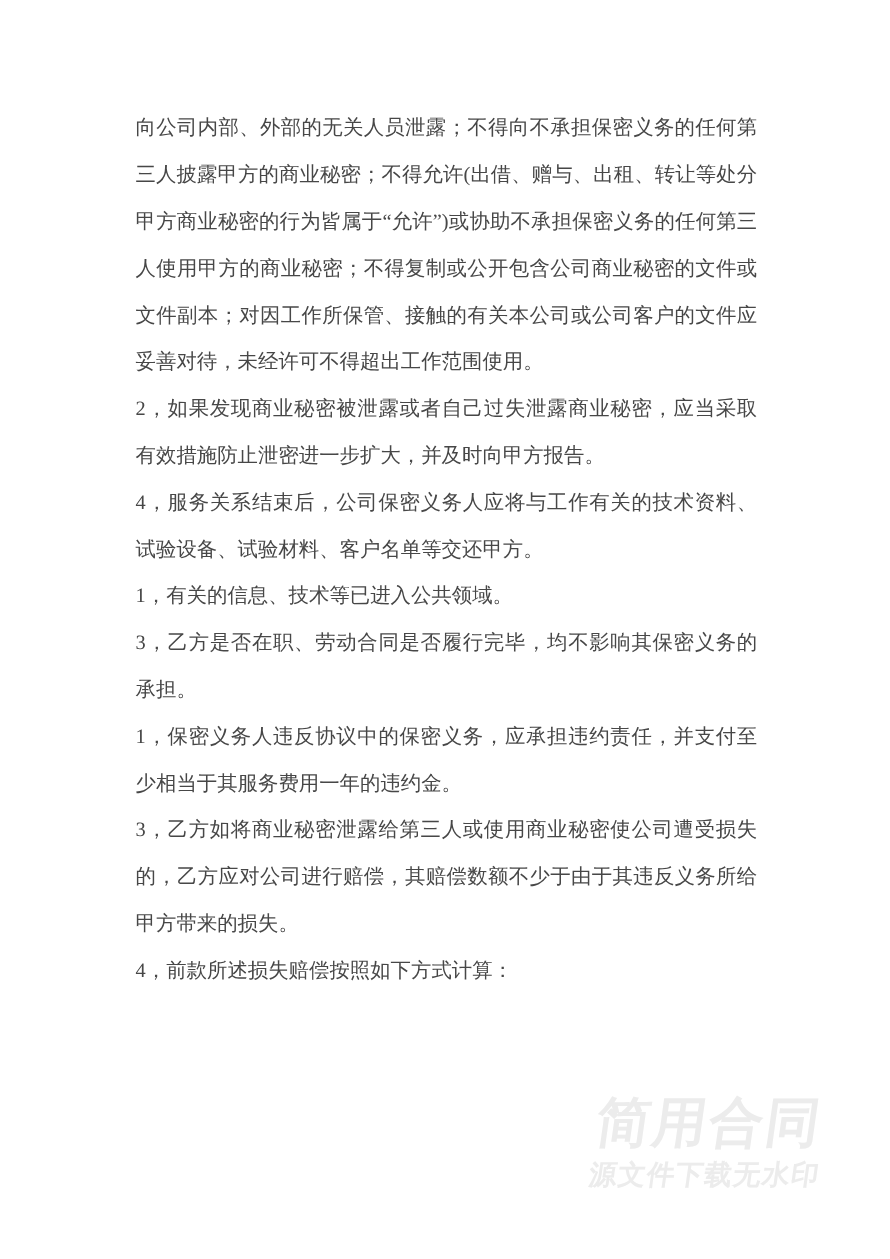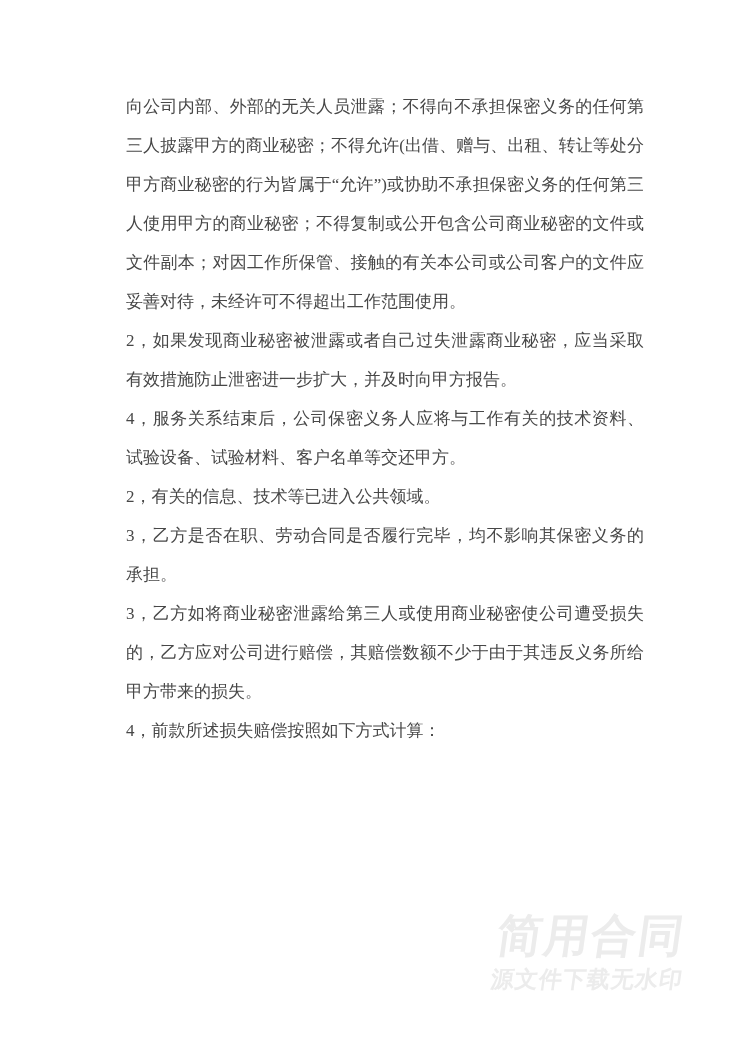--- a/index.html
+++ b/index.html
@@ -10,21 +10,21 @@
   .page {
     position: relative;
     width: 742px;
     height: 1049px;
     background: #ffffff;
     overflow: hidden;
     font-family: "Liberation Serif", "DejaVu Serif", serif;
   }
   .content {
     position: absolute;
-    left: 126px;
+    left: 113px;
     top: 87px;
     width: 518px;
     font-size: 17px;
     line-height: 39px;
     color: #474747;
     text-align: justify;
     text-justify: inter-character;
   }
   .content p {
     margin: 0;
@@ -60,22 +60,23 @@
 </style>
 </head>
 <body>
 
 <div class="page">
 
   <div class="content">
     <p>向公司内部、外部的无关人员泄露；不得向不承担保密义务的任何第三人披露甲方的商业秘密；不得允许(出借、赠与、出租、转让等处分甲方商业秘密的行为皆属于“允许”)或协助不承担保密义务的任何第三人使用甲方的商业秘密；不得复制或公开包含公司商业秘密的文件或文件副本；对因工作所保管、接触的有关本公司或公司客户的文件应妥善对待，未经许可不得超出工作范围使用。</p>
     <p>2，如果发现商业秘密被泄露或者自己过失泄露商业秘密，应当采取有效措施防止泄密进一步扩大，并及时向甲方报告。</p>
     <p>4，服务关系结束后，公司保密义务人应将与工作有关的技术资料、试验设备、试验材料、客户名单等交还甲方。</p>
-    <p>2，有关的信息、技术等已进入公共领域。</p>
+    <p>1，有关的信息、技术等已进入公共领域。</p>
     <p>3，乙方是否在职、劳动合同是否履行完毕，均不影响其保密义务的承担。</p>
+    <p>1，保密义务人违反协议中的保密义务，应承担违约责任，并支付至少相当于其服务费用一年的违约金。</p>
     <p>3，乙方如将商业秘密泄露给第三人或使用商业秘密使公司遭受损失的，乙方应对公司进行赔偿，其赔偿数额不少于由于其违反义务所给甲方带来的损失。</p>
     <p>4，前款所述损失赔偿按照如下方式计算：</p>
   </div>
 
   <div class="watermark">
     <div class="wm-title">简用合同</div>
     <div class="wm-sub">源文件下载无水印</div>
   </div>
 
 </div>

